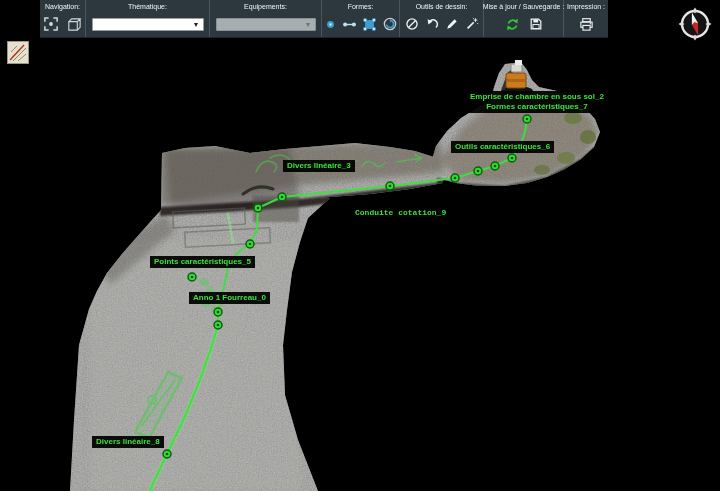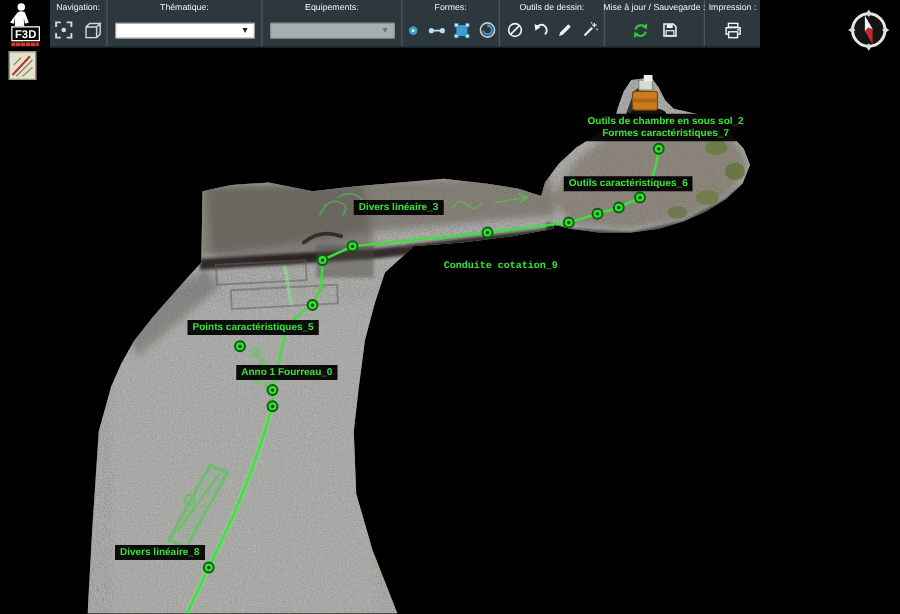--- a/index.html
+++ b/index.html
@@ -137,38 +137,30 @@
         <circle cx="250" cy="244" r="1.3"></circle>
           <circle cx="192" cy="277" r="1.3"></circle>
         <circle cx="218" cy="312" r="1.3"></circle>
           <circle cx="218" cy="325" r="1.3"></circle>
         <circle cx="167" cy="454" r="1.3"></circle>
       </g>
     </g>
   </svg>
 
   <div class="maplabel center" style="left:466px;top:91px;">
-    <span>Outils de chambre en sous sol_2</span><br>
+    <span>Emprise de chambre en sous sol_2</span><br>
     <span>Formes caractéristiques_7</span>
   </div>
   <div class="maplabel" style="left:451px;top:141px;">Outils caractéristiques_6</div>
   <div class="maplabel" style="left:283px;top:160px;">Divers linéaire_3</div>
   <div class="maplabel" style="left:351px;top:207px;font-family:Liberation Mono, monospace;">Conduite cotation_9</div>
   <div class="maplabel" style="left:150px;top:256px;text-align:center;">Points caractéristiques_5</div>
   <div class="maplabel" style="left:189px;top:292px;">Anno 1 Fourreau_0</div>
   <div class="maplabel" style="left:92px;top:436px;">Divers linéaire_8</div>
 
-  <div class="logo">
-    <svg width="34" height="34" viewBox="0 0 34 34">
-      <circle cx="15" cy="4.5" r="3" fill="#fff"></circle>
-      <path d="M12,9 q3,-2 6,0 l3,8 l-3,1 l-1,-5 l0.5,9 l-1.5,10 l-2.5,0 l0,-9 l-1.5,9 l-2.5,0 l0.5,-19 l-1,5 l-3,-1 Z" fill="#fff"></path>
-    </svg>
-    <div class="logo-text">F3D</div>
-    <div class="logo-red"></div>
-  </div>
 
   <div class="thumb">
     <svg width="20" height="21" viewBox="0 0 20 21">
       <path d="M2,18 L16,3" stroke="#b5302a" stroke-width="1.5" fill="none"></path>
       <path d="M5,19 L18,6" stroke="#7a8d56" stroke-width="1" fill="none"></path>
       <path d="M10,19 L18,12 M3,10 L9,4" stroke="#8f8a76" stroke-width="1" fill="none"></path>
     </svg>
   </div>
 
   <div class="toolbar">

